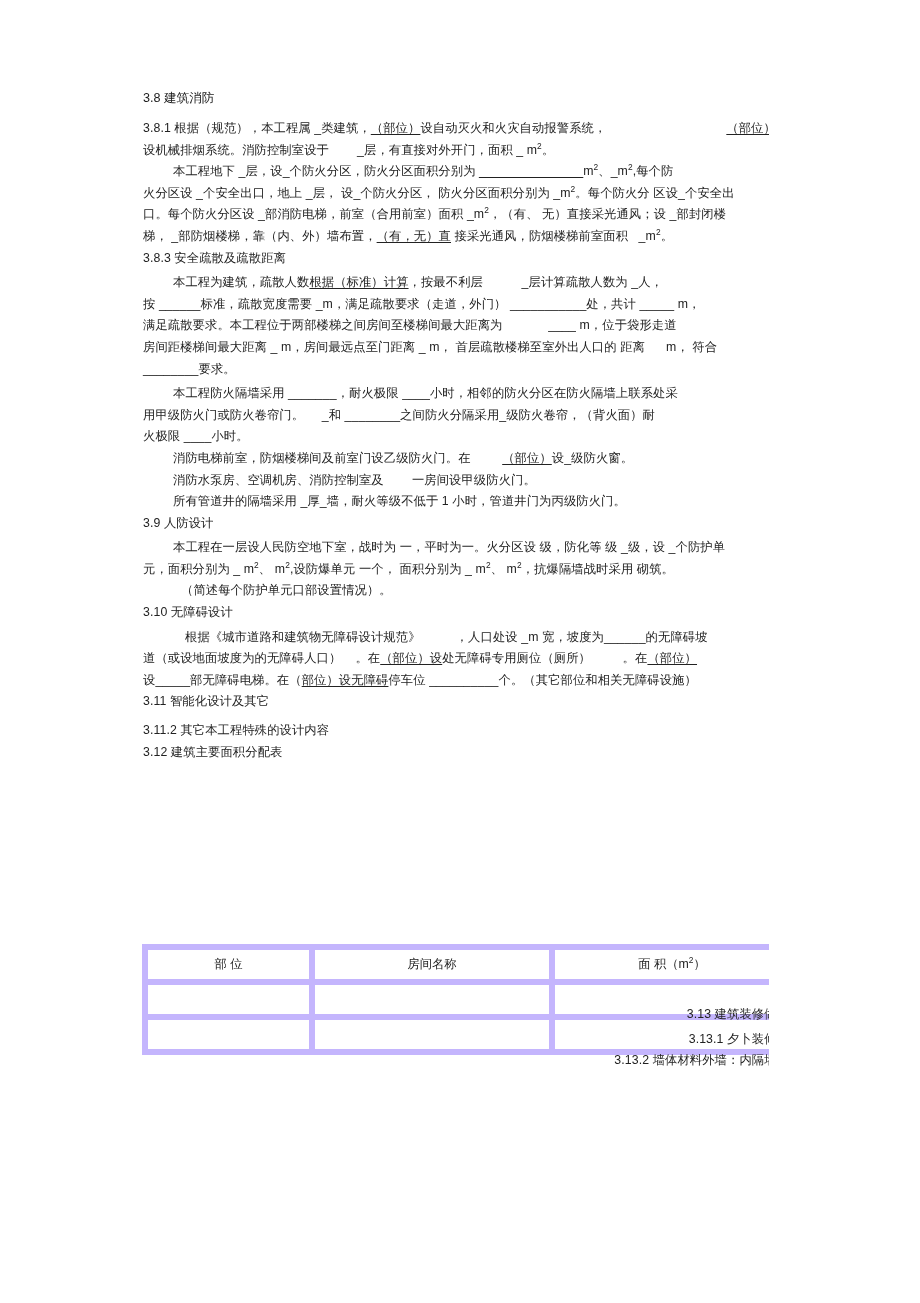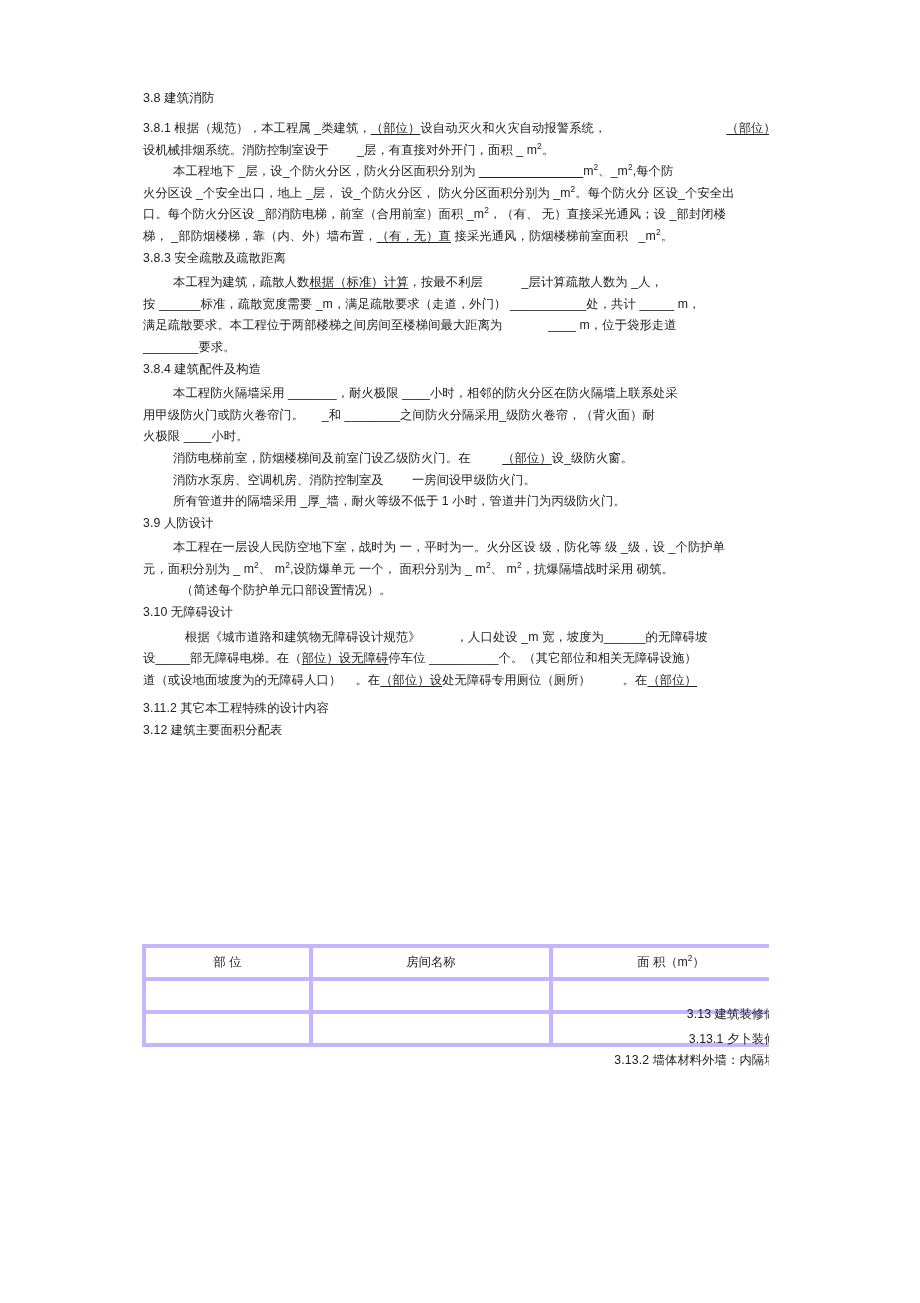--- a/index.html
+++ b/index.html
@@ -45,21 +45,21 @@
   
   .area-table {
     position: absolute;
     left: 142px;
     top: 944px;
     width: 647px;
     border-collapse: collapse;
     table-layout: fixed;
   }
   .area-table td {
-    border: 4px solid #c4b5fd;
+    border: 6px solid #c4b5fd;
     height: 29px;
     font-size: 12.3px;
     text-align: center;
     vertical-align: middle;
     color: #222;
     padding: 0 4px;
   }
   .area-table col.c1 { width: 167px; }
   .area-table col.c2 { width: 240px; }
   .area-table col.c3 { width: 240px; }
@@ -94,23 +94,23 @@
 
     <div class="line"><span>梯， _部防烟楼梯，靠（内、外）墙布置，</span><span class="u">（有，无）直</span><span> 接采光通风，防烟楼梯前室面积   _m</span><span class="sup">2</span><span>。</span></div>
 
     <div class="line">3.8.3 安全疏散及疏散距离</div>
     <div class="gap-xs"></div>
 
     <div class="line" style="text-indent:30px"><span>本工程为建筑，疏散人数</span><span class="u">根据（标准）计算</span><span>，按最不利层           _层计算疏散人数为 _人，</span></div>
 
     <div class="line">按 ______标准，疏散宽度需要 _m，满足疏散要求（走道，外门） ___________处，共计 _____ m，</div>
     <div class="line">满足疏散要求。本工程位于两部楼梯之间房间至楼梯间最大距离为             ____ m，位于袋形走道</div>
+    <div class="line">房间距楼梯间最大距离 _ m，房间最远点至门距离 _ m， 首层疏散楼梯至室外出人口的 距离      m， 符合</div>
     <div class="line" style="text-indent:0">________要求。</div>
 
-    <div class="line">3.8.4 建筑配件及构造</div>
     <div class="gap-xs"></div>
 
     <div class="line" style="text-indent:30px">本工程防火隔墙采用 _______，耐火极限 ____小时，相邻的防火分区在防火隔墙上联系处采</div>
     <div class="line">用甲级防火门或防火卷帘门。     _和 ________之间防火分隔采用_级防火卷帘，（背火面）耐</div>
     <div class="line">火极限 ____小时。</div>
 
     <div class="line" style="text-indent:30px"><span>消防电梯前室，防烟楼梯间及前室门设乙级防火门。在         </span><span class="u">（部位）</span><span>设_级防火窗。</span></div>
 
     <div class="line" style="text-indent:30px">消防水泵房、空调机房、消防控制室及        一房间设甲级防火门。</div>
     <div class="line" style="text-indent:30px">所有管道井的隔墙采用 _厚_墙，耐火等级不低于 1 小时，管道井门为丙级防火门。</div>
@@ -122,24 +122,25 @@
 
     <div class="line"><span>元，面积分别为 _ m</span><span class="sup">2</span><span>、 m</span><span class="sup">2</span><span>,设防爆单元 一个， 面积分别为 _ m</span><span class="sup">2</span><span>、 m</span><span class="sup">2</span><span>，抗爆隔墙战时采用 砌筑。</span></div>
 
     <div class="line" style="text-indent:38px">（简述每个防护单元口部设置情况）。</div>
 
     <div class="line">3.10 无障碍设计</div>
     <div class="gap-xs"></div>
 
     <div class="line" style="text-indent:42px">根据《城市道路和建筑物无障碍设计规范》          ，人口处设 _m 宽，坡度为______的无障碍坡</div>
 
+    <div class="line"><span>道（或设地面坡度为的无障碍人口）    。在</span><span class="u">（部位）设</span><span>处无障碍专用厕位（厕所）         。在</span><span class="u">（部位）</span></div>
+
     <div class="line"><span>设_____部无障碍电梯。在（</span><span class="u">部位）设无障碍</span><span>停车位 __________个。（其它部位和相关无障碍设施）</span></div>
 
-    <div class="line"><span>道（或设地面坡度为的无障碍人口）    。在</span><span class="u">（部位）设</span><span>处无障碍专用厕位（厕所）         。在</span><span class="u">（部位）</span></div>
-
+    <div class="line">3.11 智能化设计及其它</div>
     <div class="gap-sm"></div>
     <div class="line">3.11.2 其它本工程特殊的设计内容</div>
 
     <div class="line">3.12 建筑主要面积分配表</div>
 
   </div>
 
   <table class="area-table">
     <colgroup>
       <col class="c1">

